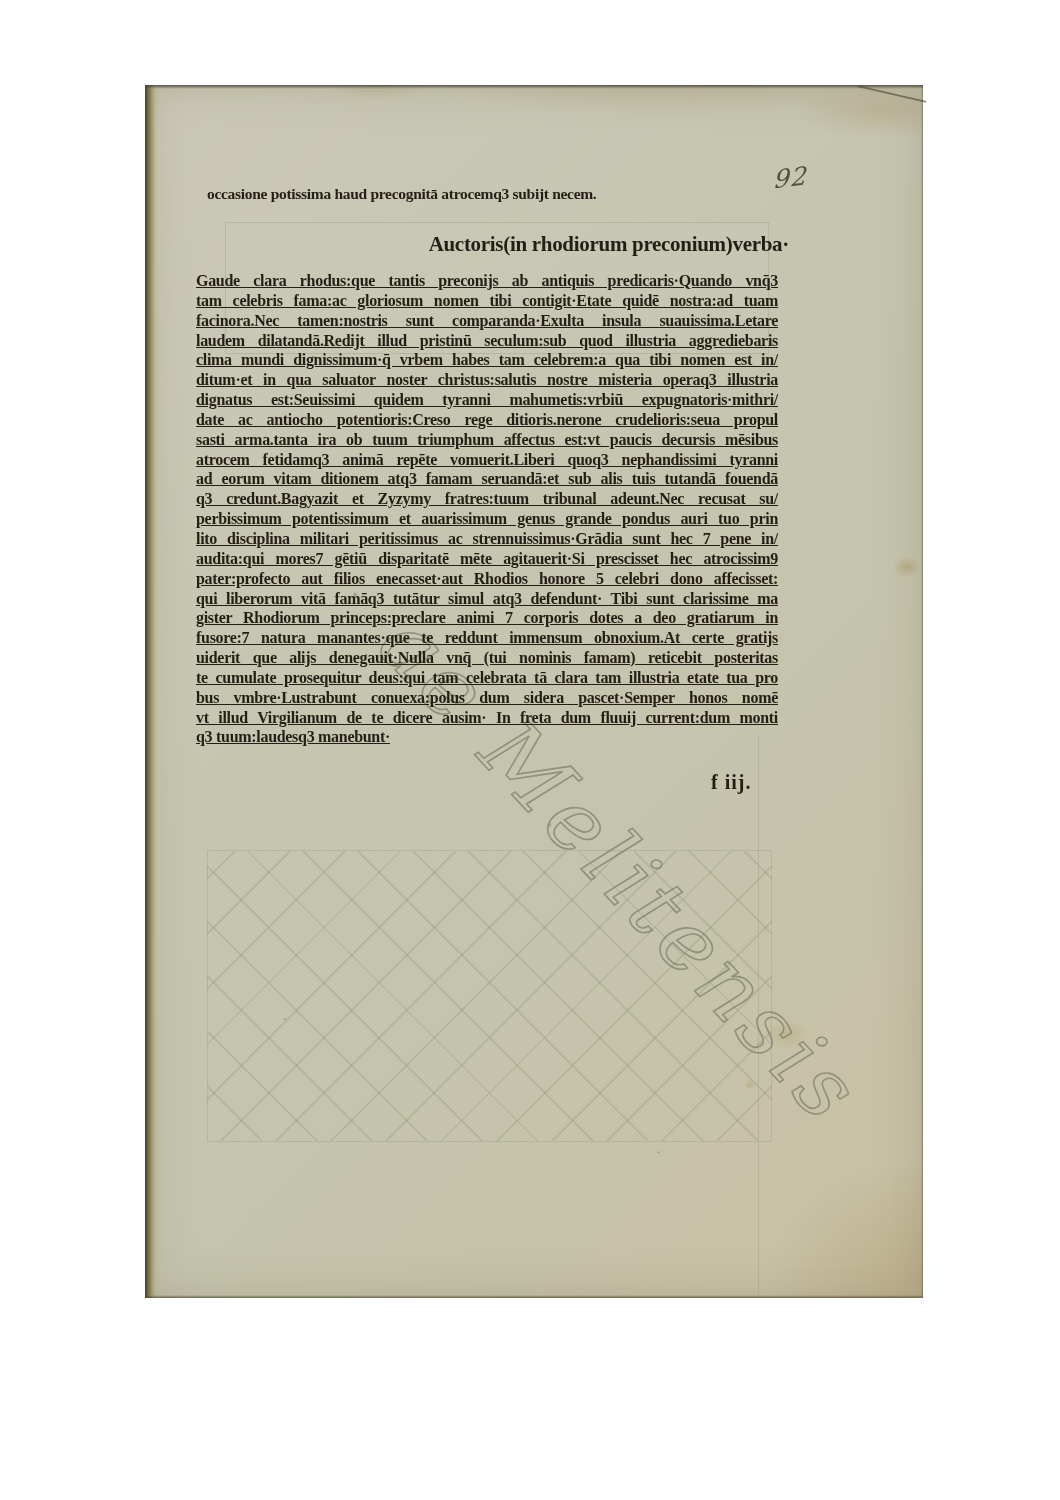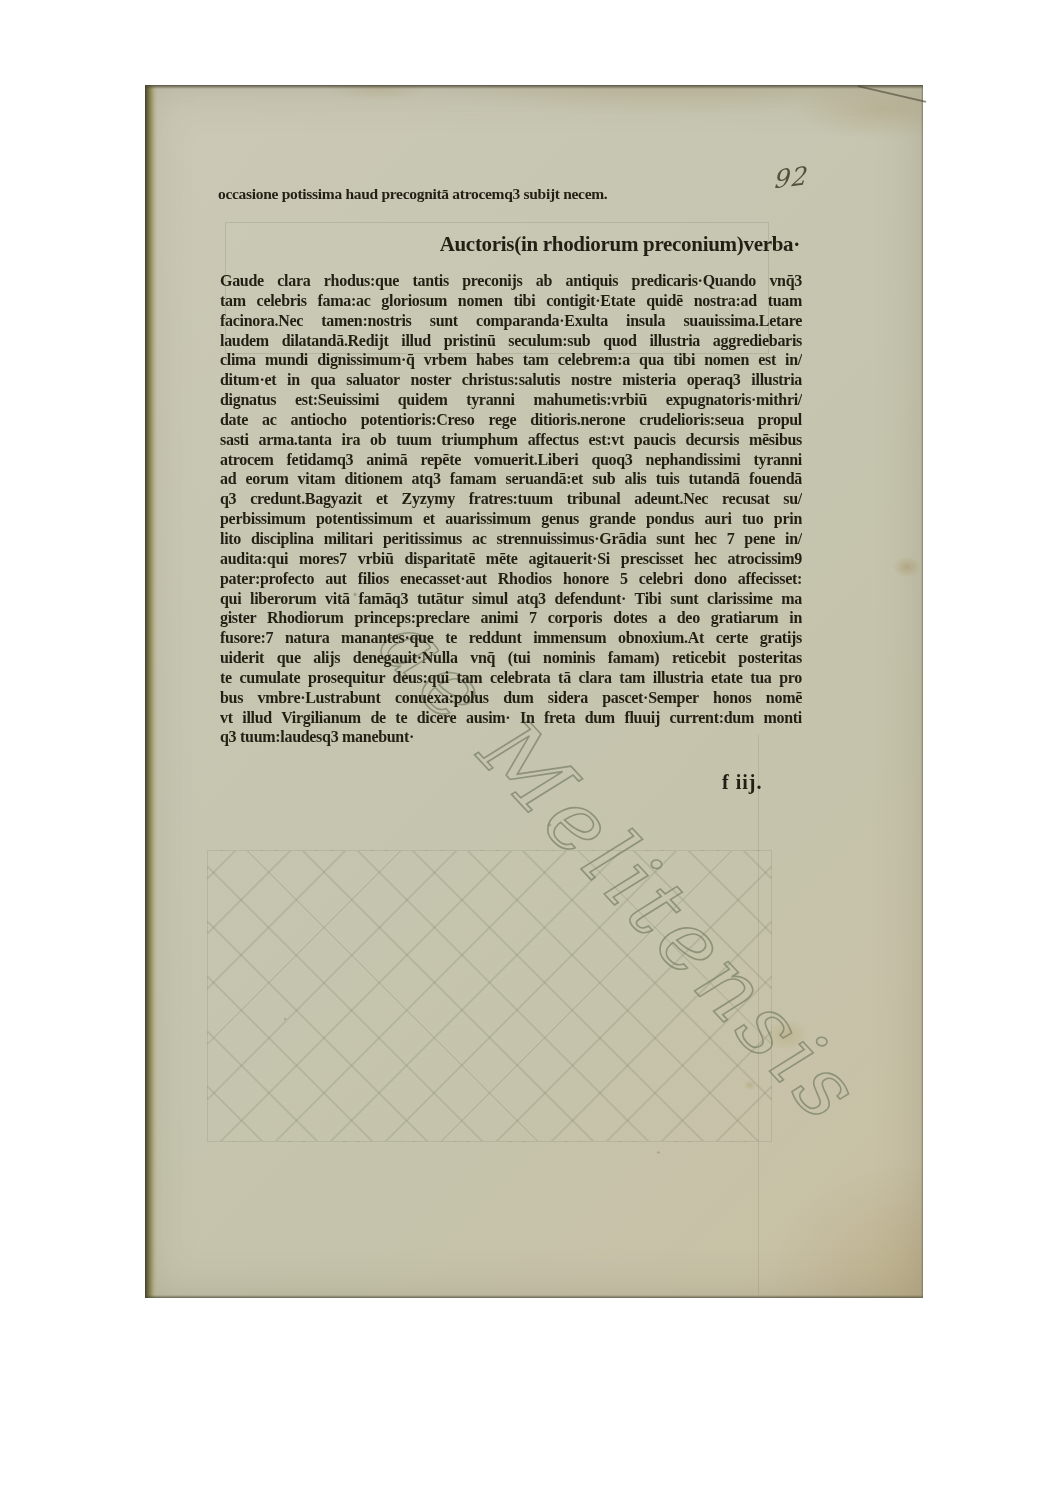--- a/index.html
+++ b/index.html
@@ -56,25 +56,25 @@
     color:transparent;-webkit-text-stroke:1.6px rgba(122,130,104,0.75);
     text-stroke:1.6px rgba(122,130,104,0.75);
     pointer-events:none;}
 
   
   .folio-number{position:absolute;left:630px;top:78px;
     font-family:"DejaVu Serif", serif;font-style:italic;font-size:25px;
     color:#55503a;transform:rotate(-7deg) skewX(-12deg);letter-spacing:1px;}
 
   
-  .printed{color:#241f14;font-weight:bold;letter-spacing:-0.3px;margin-left:11px;}
+  .printed{color:#241f14;font-weight:bold;letter-spacing:-0.3px;}
   .header-line{position:absolute;left:62px;top:100px;font-size:15.5px;}
   .section-heading{position:absolute;left:62px;top:147px;width:582px;
     text-align:right;font-size:21px;}
-  .body-paragraph{position:absolute;left:64px;top:186px;width:582px;}
+  .body-paragraph{position:absolute;left:51px;top:186px;width:582px;text-decoration:underline;}
   .bline{height:19.85px;overflow:hidden;font-size:16px;line-height:19.85px;
     text-align:justify;text-align-last:justify;}
   .bline.last{text-align-last:left;}
   .quire-signature{position:absolute;left:566px;top:686px;font-size:20px;
     letter-spacing:1px;}
 </style>
 </head>
 <body>
 
 <div class="book-page">
@@ -105,21 +105,21 @@
     <div class="bline">clima mundi dignissimum·q̄ vrbem habes tam celebrem:a qua tibi nomen est in/</div>
     <div class="bline">ditum·et in qua saluator noster christus:salutis nostre misteria operaq3 illustria</div>
     <div class="bline">dignatus est:Seuissimi quidem tyranni mahumetis:vrbiū expugnatoris·mithri/</div>
     <div class="bline">date ac antiocho potentioris:Creso rege ditioris.nerone crudelioris:seua propul</div>
     <div class="bline">sasti arma.tanta ira ob tuum triumphum affectus est:vt paucis decursis mēsibus</div>
     <div class="bline">atrocem fetidamq3 animā repēte vomuerit.Liberi quoq3 nephandissimi tyranni</div>
     <div class="bline">ad eorum vitam ditionem atq3 famam seruandā:et sub alis tuis tutandā fouendā</div>
     <div class="bline">q3 credunt.Bagyazit et Zyzymy fratres:tuum tribunal adeunt.Nec recusat su/</div>
     <div class="bline">perbissimum potentissimum et auarissimum genus grande pondus auri tuo prin</div>
     <div class="bline">lito disciplina militari peritissimus ac strennuissimus·Grādia sunt hec 7 pene in/</div>
-    <div class="bline">audita:qui mores7 vrbiū disparitatē mēte agitauerit·Si prescisset hec atrocissim9</div>
+    <div class="bline">audita:qui mores7 gētiū disparitatē mēte agitauerit·Si prescisset hec atrocissim9</div>
     <div class="bline">pater:profecto aut filios enecasset·aut Rhodios honore 5 celebri dono affecisset:</div>
     <div class="bline">qui liberorum vitā famāq3 tutātur simul atq3 defendunt· Tibi sunt clarissime ma</div>
     <div class="bline">gister Rhodiorum princeps:preclare animi 7 corporis dotes a deo gratiarum in</div>
     <div class="bline">fusore:7 natura manantes·que te reddunt immensum obnoxium.At certe gratijs</div>
     <div class="bline">uiderit que alijs denegauit·Nulla vnq̄ (tui nominis famam) reticebit posteritas</div>
     <div class="bline">te cumulate prosequitur deus:qui tam celebrata tā clara tam illustria etate tua pro</div>
     <div class="bline">bus vmbre·Lustrabunt conuexa:polus dum sidera pascet·Semper honos nomē</div>
     <div class="bline">vt illud Virgilianum de te dicere ausim· In freta dum fluuij current:dum monti</div>
     <div class="bline last">q3 tuum:laudesq3 manebunt·</div>
   </div>

